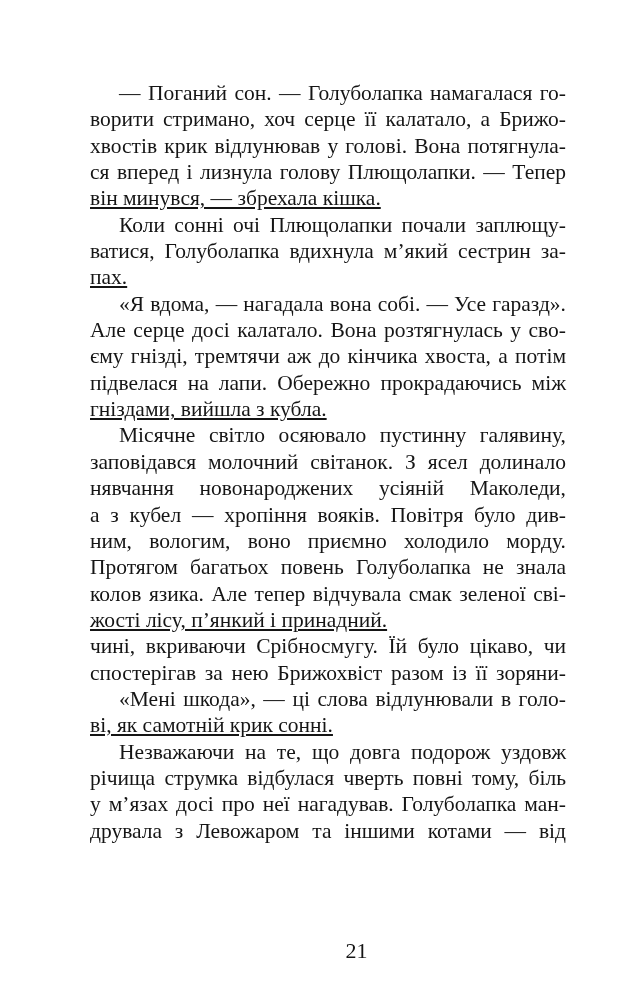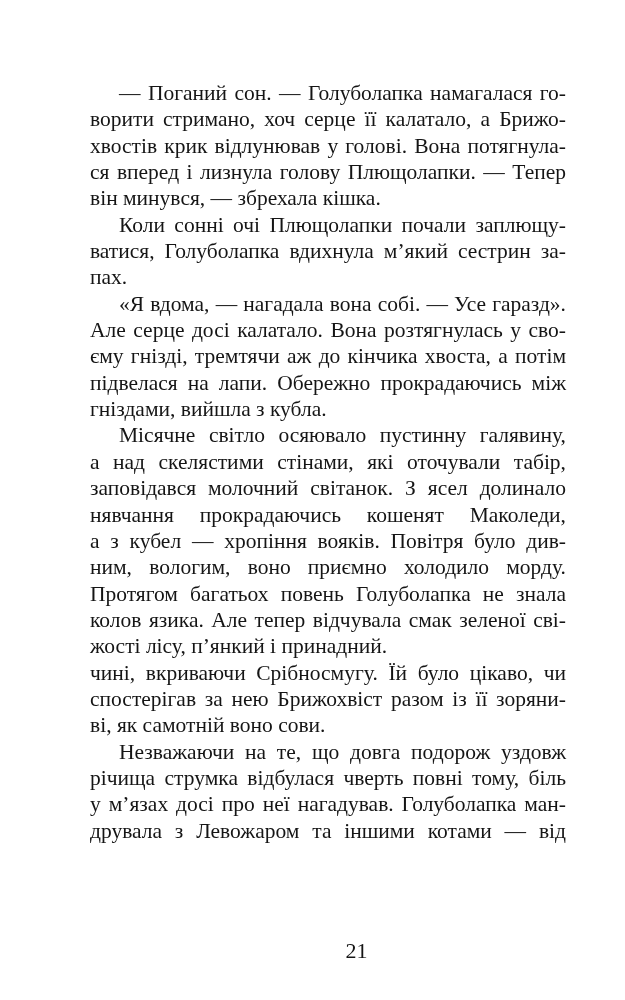--- a/index.html
+++ b/index.html
@@ -33,20 +33,21 @@
       text-align: justify;
       text-align-last: justify;
       height: 26.35px;
       overflow: visible;
     }
     .line.first {
       text-indent: 29px;
     }
     .line.last {
       text-align-last: left;
+      text-decoration: underline;
     }
     .page-number {
       position: absolute;
       left: 0;
       width: 625px;
       top: 938px;
       text-align: center;
       font-size: 22px;
       line-height: 26px;
       margin-left: 44px;
@@ -74,37 +75,37 @@
   <div class="para">
     <span class="line first">«Я вдома, — нагадала вона собі. — Усе гаразд».</span>
     <span class="line">Але серце досі калатало. Вона розтягнулась у сво-</span>
     <span class="line">єму гнізді, тремтячи аж до кінчика хвоста, а потім</span>
     <span class="line">підвелася на лапи. Обережно прокрадаючись між</span>
     <span class="line last">гніздами, вийшла з кубла.</span>
   </div>
 
   <div class="para">
     <span class="line first">Місячне світло осяювало пустинну галявину,</span>
-    <span class="line">а над скелястими стінами, які оточували табір,</span>
     <span class="line">заповідався молочний світанок. З ясел долинало</span>
-    <span class="line">нявчання прокрадаючись кошенят Маколеди,</span>
+    <span class="line">нявчання новонароджених усіяній Маколеди,</span>
     <span class="line">а з кубел — хропіння вояків. Повітря було див-</span>
     <span class="line">ним, вологим, воно приємно холодило морду.</span>
     <span class="line">Протягом багатьох повень Голуболапка не знала</span>
     <span class="line">колов язика. Але тепер відчувала смак зеленої сві-</span>
     <span class="line last">жості лісу, п’янкий і принадний.</span>
   </div>
 
   <div class="para">
     <span class="line">чині, вкриваючи Срібносмугу. Їй було цікаво, чи</span>
     <span class="line">спостерігав за нею Брижохвіст разом із її зоряни-</span>
   </div>
 
   <div class="para">
-    <span class="line last">ві, як самотній воно сови.</span>
+    <span class="line first">«Мені шкода», — ці слова відлунювали в голо-</span>
+    <span class="line last">ві, як самотній крик сонні.</span>
   </div>
 
   <div class="para">
     <span class="line first">Незважаючи на те, що довга подорож уздовж</span>
     <span class="line">річища струмка відбулася чверть повні тому, біль</span>
     <span class="line">у м’язах досі про неї нагадував. Голуболапка ман-</span>
     <span class="line">друвала з Левожаром та іншими котами — від</span>
   </div>
 
 </div>

